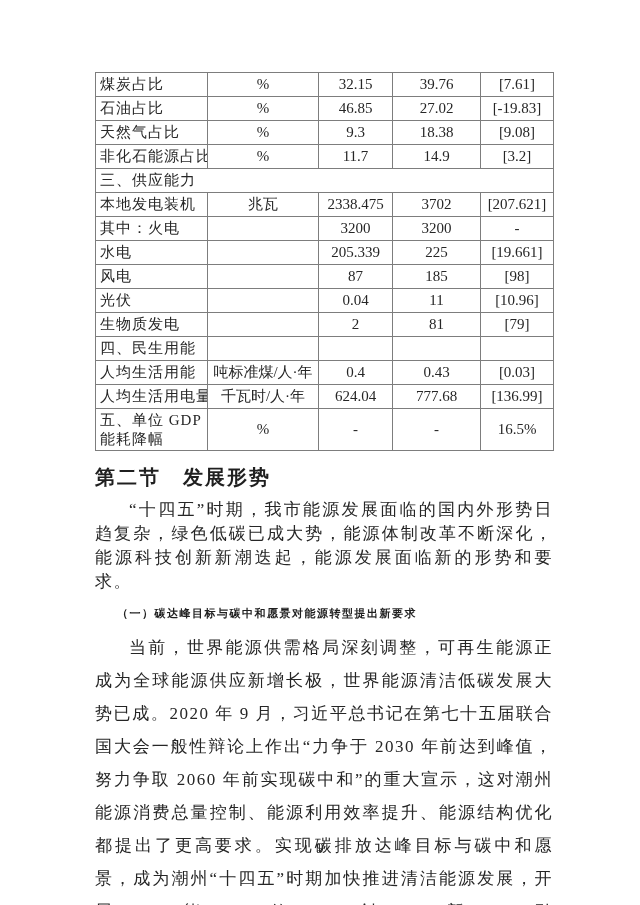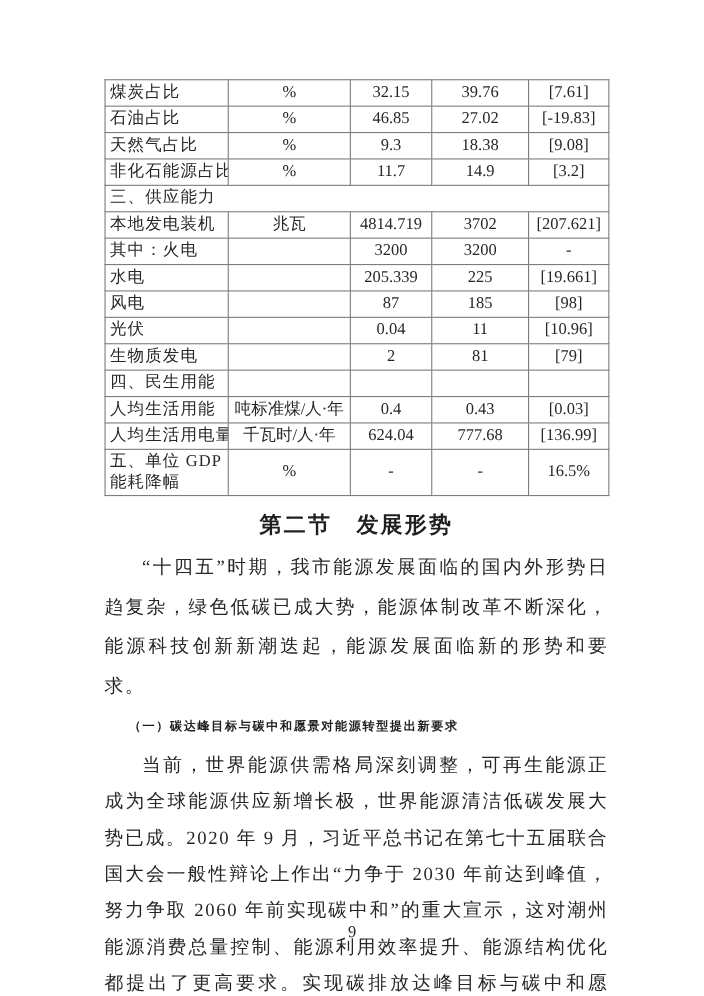--- a/index.html
+++ b/index.html
@@ -36,30 +36,29 @@
   tr.tall td { height:42px; white-space:normal; }
   .col1{width:112px;} .col2{width:111px;} .col3{width:74px;} .col4{width:88px;} .col5{width:73px;}
   td.cell-label { text-align:left; padding-left:6px; letter-spacing:1px; }
   td.cell-center { text-align:center; }
   td.bold { font-weight:normal; }
   td.indent { padding-left:52px; }
 
   
   .sec-heading {
     margin-top:13px;
-    text-align:center;
     font-size:20px;
     font-weight:bold;
     letter-spacing:2px;
     color:#1f1f1f;
   }
   .body-par {
     width:458px;
     font-size:17px;
-    line-height:36px;
+    line-height:24px;
     letter-spacing:1.5px;
     text-align:justify;
     text-indent:2em;
     color:#262626;
   }
   .par1 { margin-top:7px; }
   .sub-heading {
     width:458px;
     margin-top:2px;
     font-size:11px;
@@ -122,21 +121,21 @@
           <td class="cell-center">11.7</td>
           <td class="cell-center">14.9</td>
           <td class="cell-center">[3.2]</td>
         </tr>
         <tr>
           <td class="cell-label bold" colspan="5">三、供应能力</td>
         </tr>
         <tr>
           <td class="cell-label">本地发电装机</td>
           <td class="cell-center">兆瓦</td>
-          <td class="cell-center">4814.719</td>
+          <td class="cell-center">2338.475</td>
           <td class="cell-center">3702</td>
           <td class="cell-center">[207.621]</td>
         </tr>
         <tr>
           <td class="cell-label">其中：火电</td>
           <td class="cell-center"></td>
           <td class="cell-center">3200</td>
           <td class="cell-center">3200</td>
           <td class="cell-center">-</td>
         </tr>

